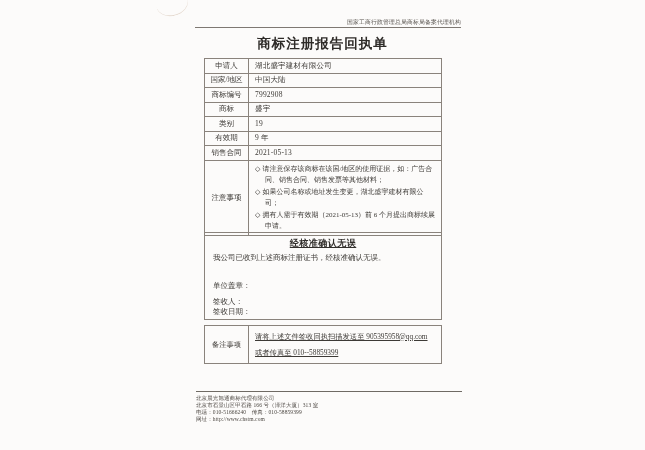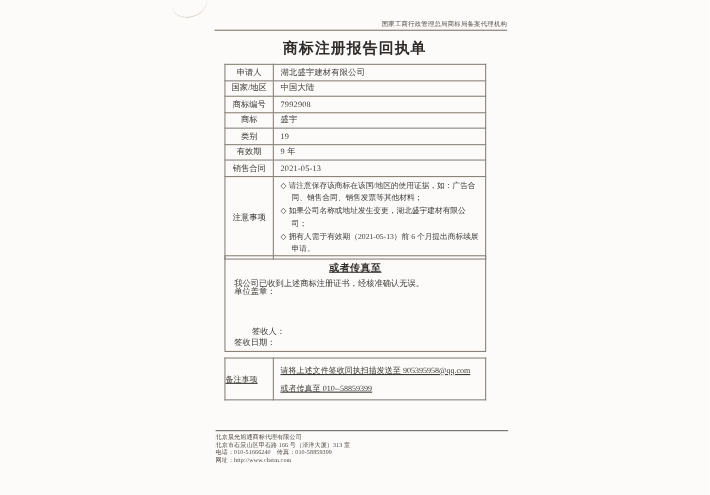--- a/index.html
+++ b/index.html
@@ -46,29 +46,29 @@
   
   .receipt-box{
     position:absolute;left:204px;top:232px;width:238px;height:88px;
     border:1px solid #8a837c;box-sizing:border-box;
   }
   .receipt-title{
     margin-top:4px;text-align:center;font-size:9px;font-weight:bold;
     text-decoration:underline;letter-spacing:.5px;color:#322f2c;
   }
   .receipt-statement{margin:3px 0 0 8px;font-size:7.5px;}
-  .stamp-label{position:absolute;left:8px;top:27px;font-size:7.5px;}
-  .signer-label{position:absolute;left:24px;top:64px;font-size:7.5px;}
+  .stamp-label{position:absolute;left:8px;top:48px;font-size:7.5px;}
+  .signer-label{position:absolute;left:8px;top:64px;font-size:7.5px;}
   .sign-date-label{position:absolute;left:8px;top:74px;font-size:7.5px;text-align:center;}
   
   .remark-table{position:absolute;left:204px;top:325px;width:238px;}
   .remark-table td{
     border:1px solid #8a837c;font-size:7.3px;color:#3d3a36;padding:0;
   }
-  .remark-table td.lbl{width:43px;text-align:left;height:37px;text-decoration:underline;}
+  .remark-table td.lbl{width:43px;text-align:center;height:37px;}
   .remark-table td.val{padding:2px 3px 2px 6px;line-height:16px;vertical-align:middle;text-decoration:underline;}
   
   .footer{
     position:absolute;left:196px;top:391px;width:266px;
     border-top:1px solid #6f6a64;padding-top:3px;
     font-size:5.5px;line-height:7px;color:#4c4742;letter-spacing:.1px;
   }
 </style>
 </head>
 <body>
@@ -123,21 +123,21 @@
         </div>
         <div class="note">
           <span class="dia">◇</span><span>拥有人需于有效期（2021-05-13）前 6 个月提出商标续展申请。</span>
         </div>
       </td>
     </tr>
   </tbody>
     </table>
 
   <div class="receipt-box">
-    <div class="receipt-title">或者传真至</div>
+    <div class="receipt-title">经核准确认无误</div>
     <div class="receipt-statement">我公司已收到上述商标注册证书，经核准确认无误。</div>
     <div class="stamp-label">单位盖章：</div>
     <div class="signer-label">签收人：</div>
     <div class="sign-date-label">签收日期：</div>
   </div>
 
   <table class="remark-table">
     <tbody>
         <tr>
       <td class="lbl">备注事项</td>

